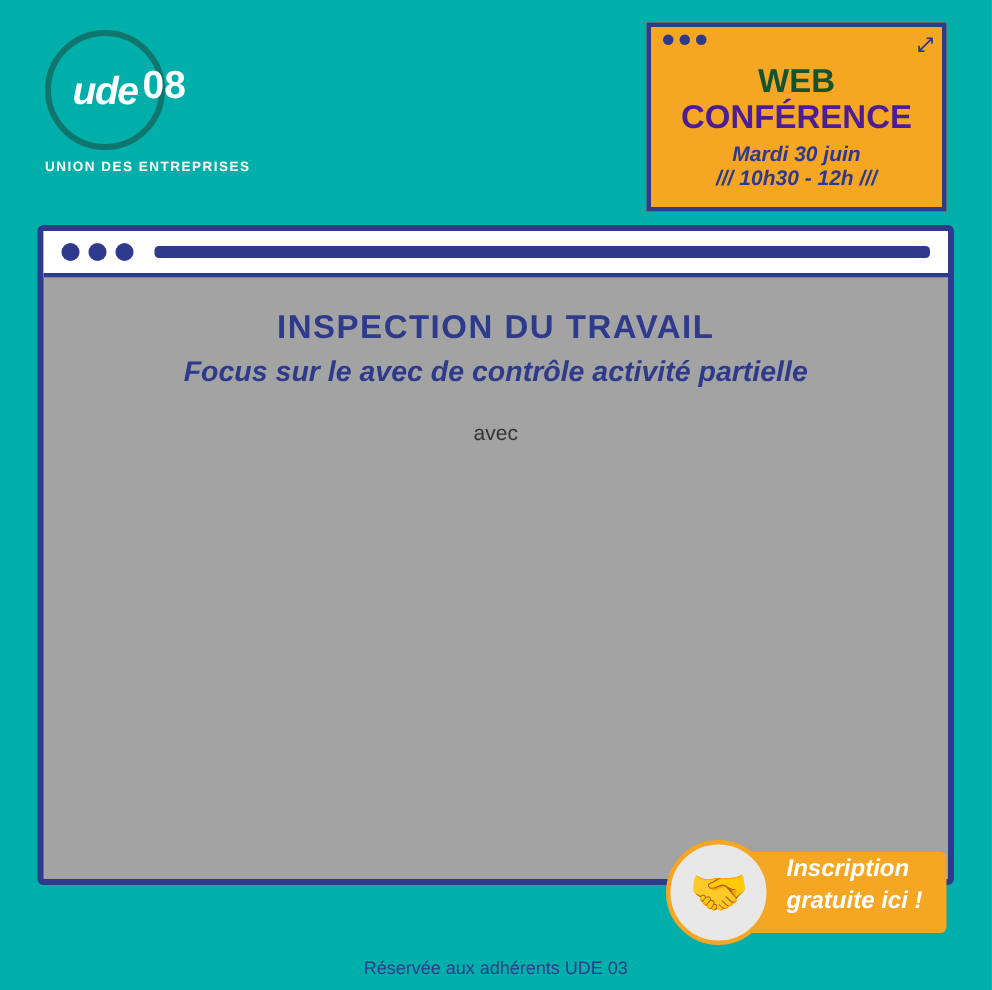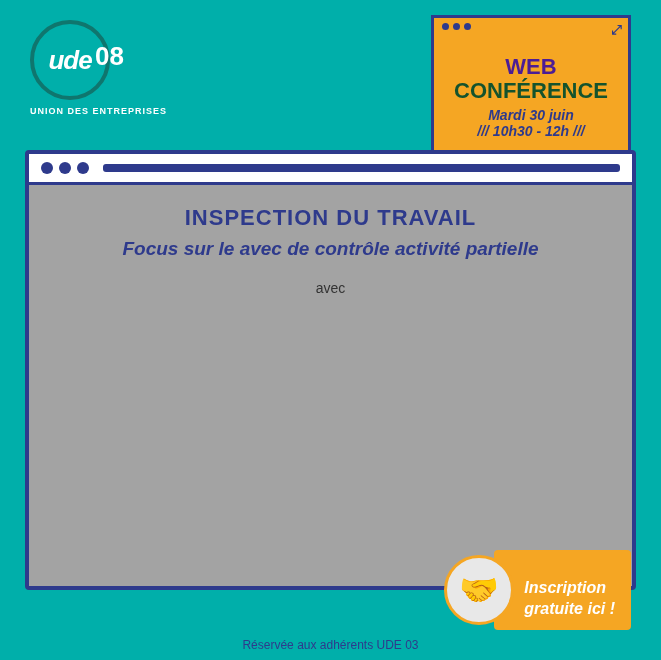--- a/index.html
+++ b/index.html
@@ -96,29 +96,29 @@
     .webconf-expand {
       position: absolute;
       top: 4px;
       right: 6px;
       color: #2E3A8C;
       font-size: 13px;
       font-weight: bold;
     }
 
     .webconf-web {
+      color: #14532d;
+      font-size: 22px;
+      font-weight: bold;
+      margin-top: 12px;
+      line-height: 1.1;
+    }
+
+    .webconf-conf {
       color: #4c1d95;
-      font-size: 22px;
-      font-weight: bold;
-      margin-top: 25px;
-      line-height: 1.1;
-    }
-
-    .webconf-conf {
-      color: #14532d;
       font-size: 22px;
       font-weight: bold;
       line-height: 1.1;
       margin-bottom: 4px;
     }
 
     .webconf-date {
       color: #2E3A8C;
       font-size: 14px;
       font-weight: bold;
@@ -237,21 +237,21 @@
       display: flex;
       align-items: center;
       justify-content: center;
       font-size: 32px;
       z-index: 2;
       position: relative;
     }
 
     .inscription-box {
       background: #F5A623;
-      padding: 28px 16px 10px 30px;
+      padding: 2px 16px 10px 30px;
       margin-left: -20px;
       border-radius: 4px;
     }
 
     .inscription-text {
       color: white;
       font-size: 16px;
       font-weight: bold;
       font-style: italic;
       line-height: 1.3;

